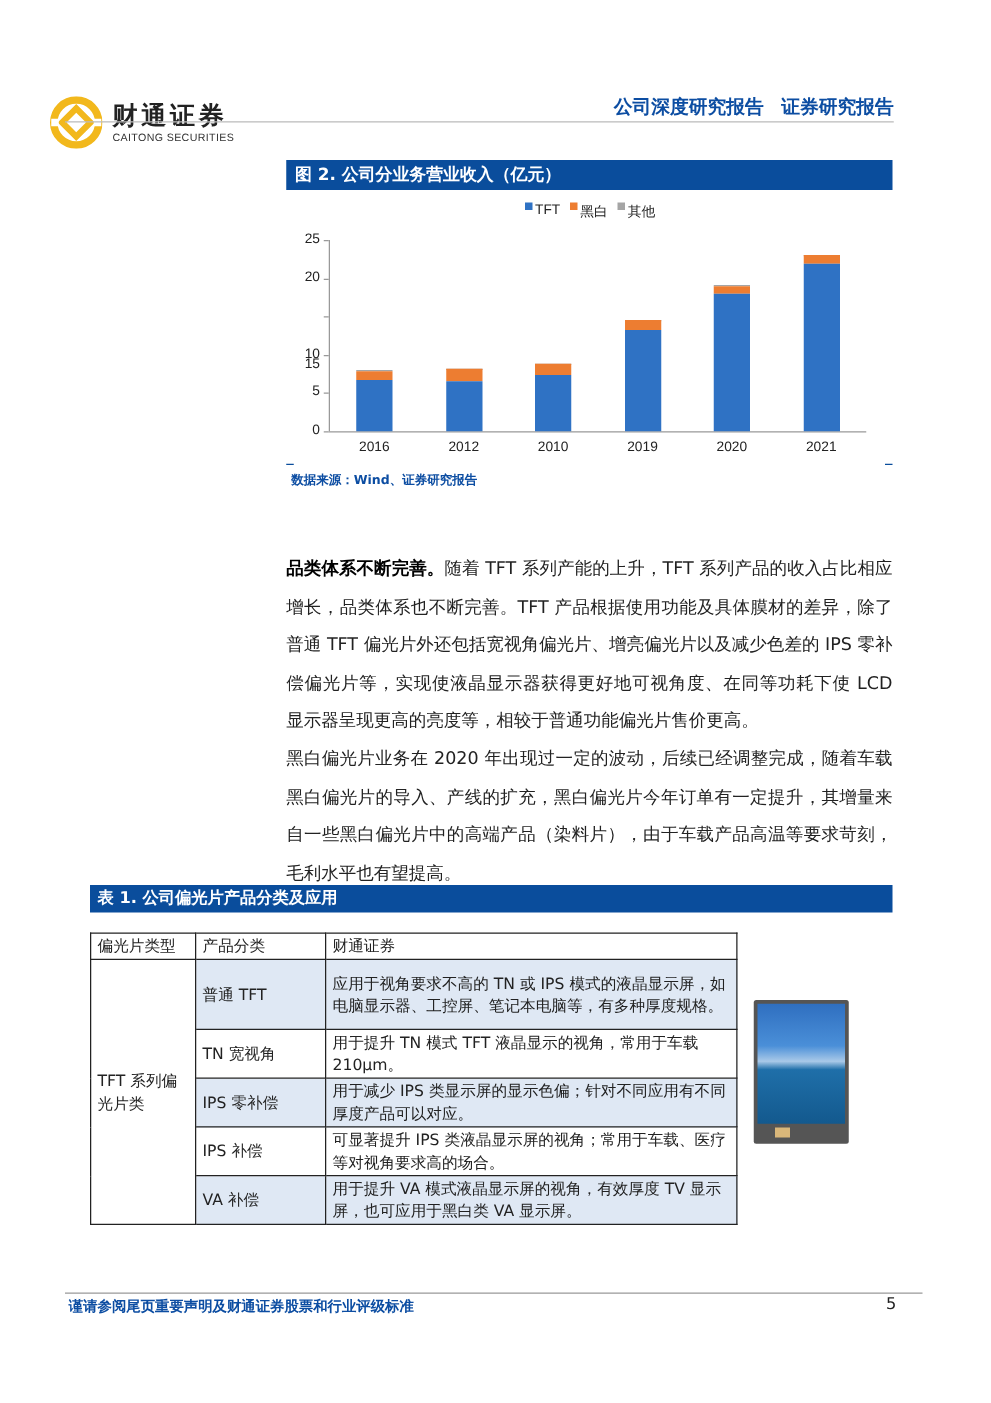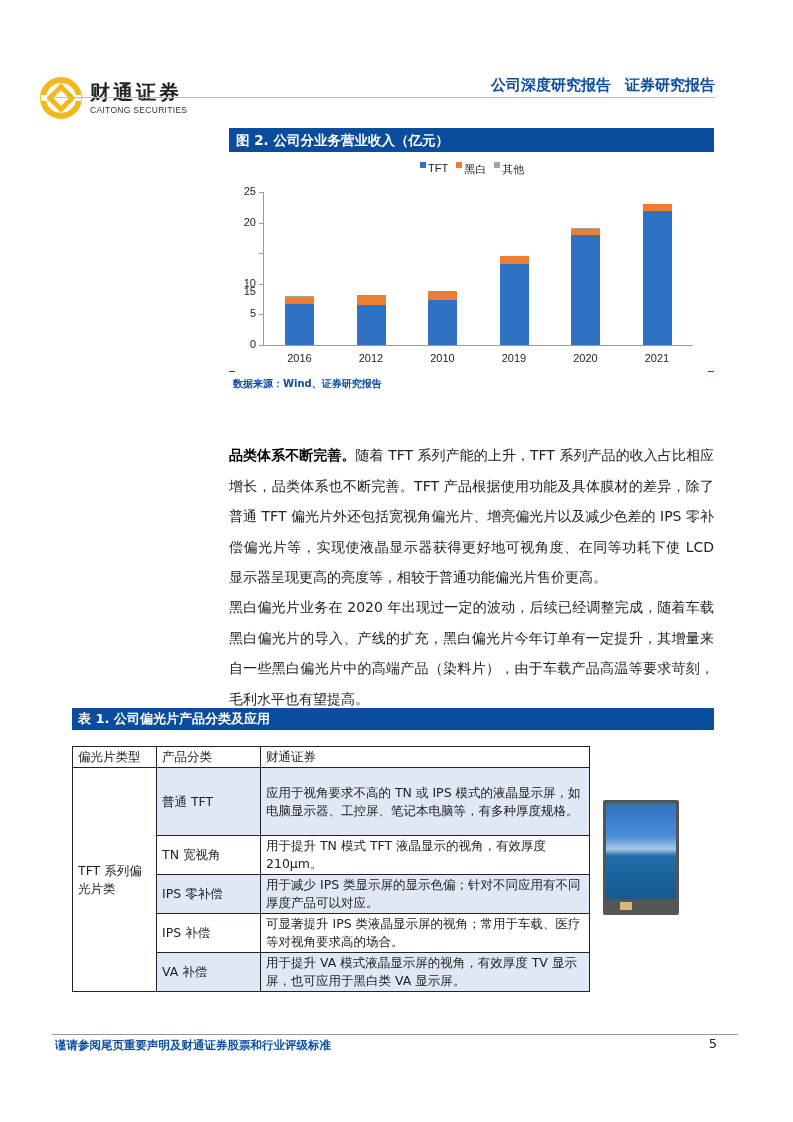--- a/index.html
+++ b/index.html
@@ -157,26 +157,26 @@
 <div class="tbl-title">表 1. 公司偏光片产品分类及应用</div>
 <table class="prod">
   <tbody>
       <tr class="head">
     <td class="c1">偏光片类型</td>
     <td class="c2">产品分类</td>
     <td>财通证券</td>
   </tr>
   <tr>
     <td class="c1" rowspan="5">TFT 系列偏光片类</td>
-    <td class="c2 shade" style="height:68px">普通 TFT</td>
+    <td class="c2 shade" style="height:56px">普通 TFT</td>
     <td class="shade">应用于视角要求不高的 TN 或 IPS 模式的液晶显示屏，如电脑显示器、工控屏、笔记本电脑等，有多种厚度规格。</td>
   </tr>
   <tr>
     <td class="c2" style="height:38px">TN 宽视角</td>
-    <td>用于提升 TN 模式 TFT 液晶显示的视角，有效厚度 210μm。</td>
+    <td>用于提升 TN 模式 TFT 液晶显示的视角，常用于车载 210μm。</td>
   </tr>
   <tr>
     <td class="c2 shade" style="height:38px">IPS 零补偿</td>
     <td class="shade">用于减少 IPS 类显示屏的显示色偏；针对不同应用有不同厚度产品可以对应。</td>
   </tr>
   <tr>
     <td class="c2" style="height:38px">IPS 补偿</td>
     <td>可显著提升 IPS 类液晶显示屏的视角；常用于车载、医疗等对视角要求高的场合。</td>
   </tr>
   <tr>

